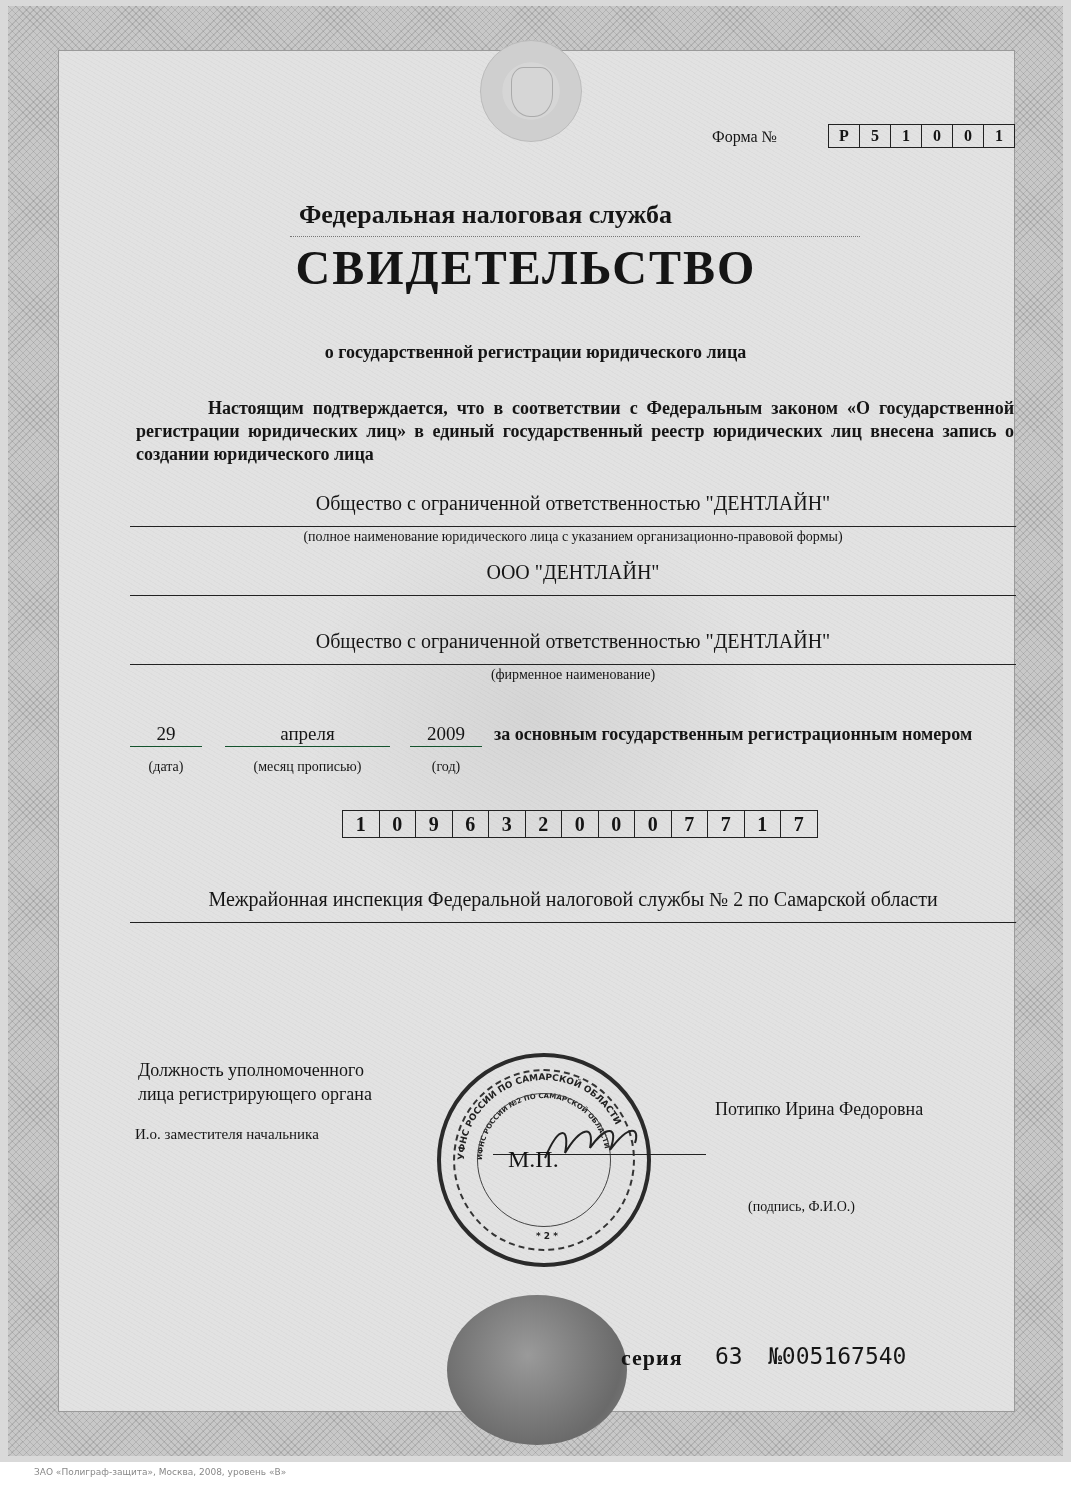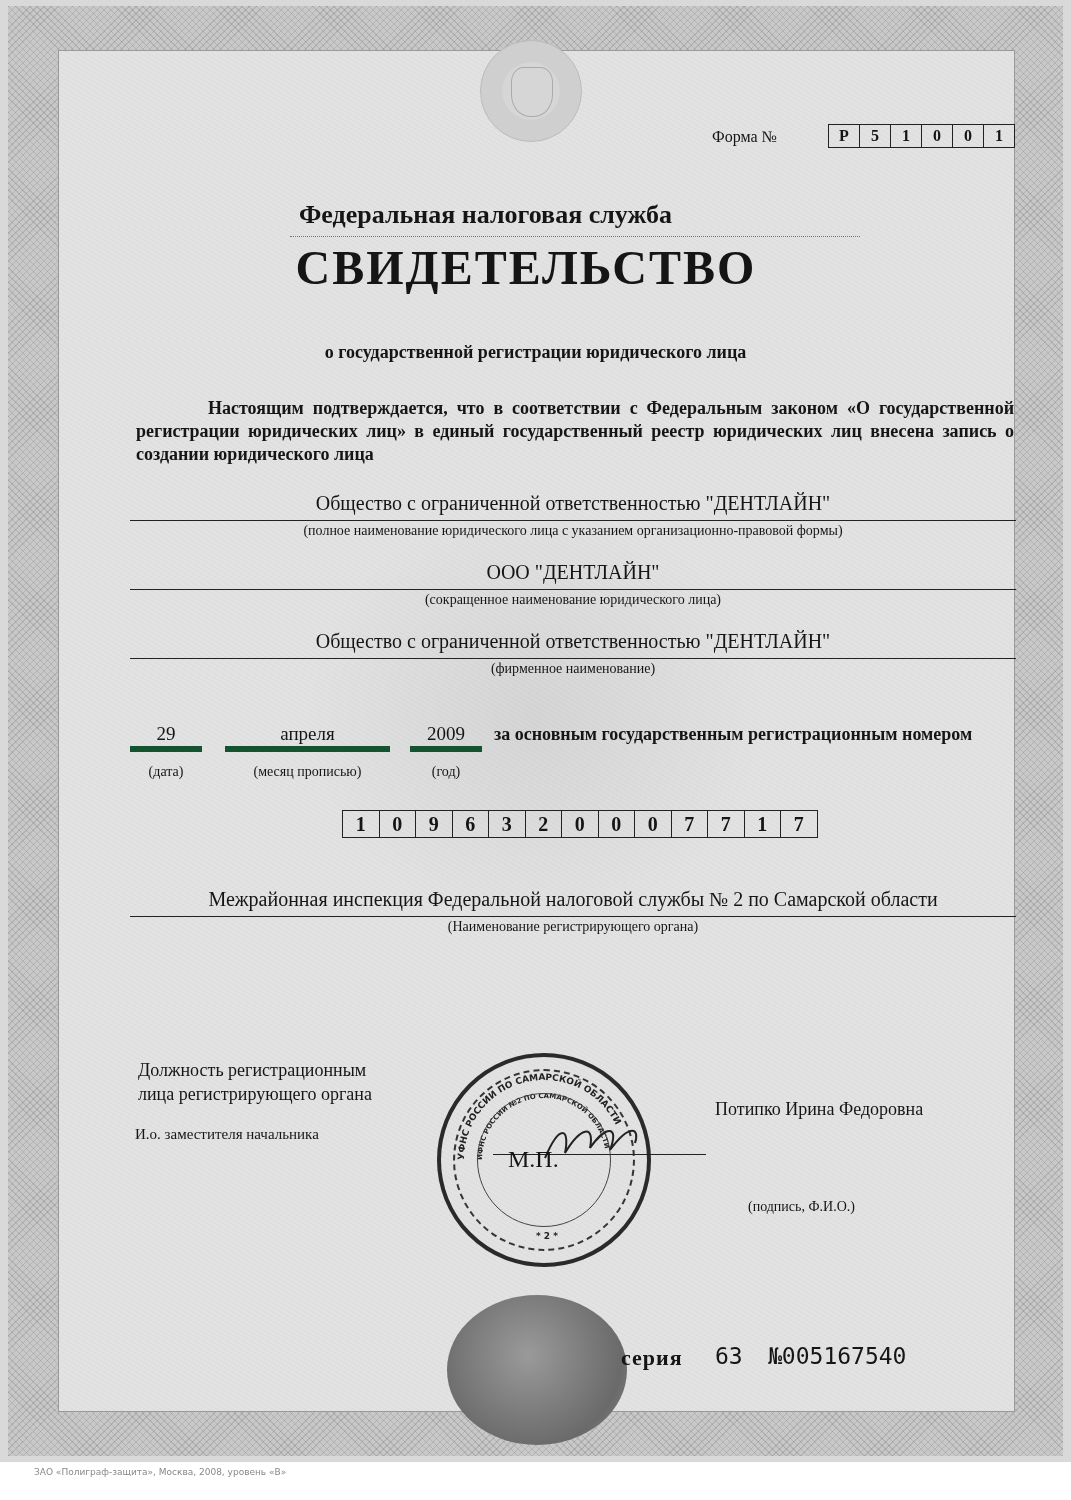--- a/index.html
+++ b/index.html
@@ -51,24 +51,24 @@
   .form-boxes .cell { width: 30px; height: 22px; line-height: 22px; font-size: 16px; }
   .fns { left: 0; width: 971px; top: 200px; text-align: center; font-size: 26px; font-weight: bold; }
   .fns-rule { left: 290px; top: 236px; width: 570px; border-top: 1px dotted #777; }
   .svid { left: 0; width: 1052px; top: 240px; text-align: center; font-size: 48px; font-weight: bold; letter-spacing: 2px; }
   .subtitle { left: 0; width: 1071px; top: 342px; text-align: center; font-size: 18px; font-weight: bold; }
   .body-text {
     left: 136px; top: 397px; width: 878px; font-size: 18px; font-weight: bold;
     line-height: 23px; text-align: justify; text-indent: 72px;
   }
   .field { left: 130px; width: 886px; text-align: center; }
-  .field .val { font-size: 20px; line-height: 22px; padding-bottom: 6px; border-bottom: 1px solid #222; }
+  .field .val { font-size: 20px; line-height: 22px; padding-bottom: 12px; border-bottom: 1px solid #222; }
   .field .cap { font-size: 14px; line-height: 18px; margin-top: 1px; }
   .date-part { text-align: center; }
-  .date-part .val { font-size: 19px; border-bottom: 6px solid #14532d; line-height: 20px; padding-bottom: 2px; }
+  .date-part .val { font-size: 19px; border-bottom: 1px solid #14532d; line-height: 20px; padding-bottom: 2px; }
   .date-part .cap { font-size: 14px; margin-top: 12px; }
   .ogrn-label { left: 494px; top: 724px; font-size: 18px; font-weight: bold; }
   .ogrn { left: 342px; top: 810px; display: flex; border: 1px solid #222; }
   .ogrn .cell { width: 35.5px; height: 26px; line-height: 26px; font-size: 20px; }
   .sig-left { left: 138px; top: 1058px; font-size: 18px; line-height: 24px; }
   .sig-post { left: 135px; top: 1126px; font-size: 15px; }
   .sig-name { left: 715px; top: 1099px; font-size: 18px; }
   .sig-line { left: 493px; top: 1154px; width: 213px; border-top: 1px solid #222; }
   .sig-cap { left: 748px; top: 1199px; font-size: 14px; }
   .seal {
@@ -122,21 +122,20 @@
 <div class="abs svid">СВИДЕТЕЛЬСТВО</div>
 <div class="abs subtitle">о государственной регистрации юридического лица</div>
 <div class="abs body-text">Настоящим подтверждается, что в соответствии с Федеральным законом «О государственной регистрации юридических лиц» в единый государственный реестр юридических лиц внесена запись о создании юридического лица</div>
 
 <div class="abs field" style="top:492px;">
   <div class="val">Общество с ограниченной ответственностью "ДЕНТЛАЙН"</div>
   <div class="cap">(полное наименование юридического лица с указанием организационно-правовой формы)</div>
 </div>
 <div class="abs field" style="top:561px;">
   <div class="val">ООО "ДЕНТЛАЙН"</div>
-  <div class="cap">(сокращенное наименование юридического лица)</div>
 </div>
 <div class="abs field" style="top:630px;">
   <div class="val">Общество с ограниченной ответственностью "ДЕНТЛАЙН"</div>
   <div class="cap">(фирменное наименование)</div>
 </div>
 
 <div class="abs date-part" style="left:130px; top:724px; width:72px;">
   <div class="val">29</div>
   <div class="cap">(дата)</div>
 </div>
@@ -161,25 +160,24 @@
   <div class="cell">0</div>
   <div class="cell">0</div>
   <div class="cell">7</div>
   <div class="cell">7</div>
   <div class="cell">1</div>
   <div class="cell">7</div>
 </div>
 
 <div class="abs field" style="top:888px;">
   <div class="val">Межрайонная инспекция Федеральной налоговой службы № 2 по Самарской области</div>
-  <div class="cap">(Наименование регистрирующего органа)</div>
 </div>
 
 <div class="abs sig-left">
-  <div>Должность регистрационным</div>
+  <div>Должность уполномоченного</div>
   <div>лица регистрирующего органа</div>
 </div>
 <div class="abs sig-post">И.о. заместителя начальника</div>
 
 <div class="abs seal">
   <svg width="206" height="206" viewBox="0 0 206 206" style="position:absolute;left:0;top:0;">
     <defs>
       <path id="outerArc" d="M103,103 m-80,0 a80,80 0 1,1 160,0 a80,80 0 1,1 -160,0"></path>
       <path id="innerArc" d="M103,103 m-62,0 a62,62 0 1,1 124,0 a62,62 0 1,1 -124,0"></path>
     </defs>

